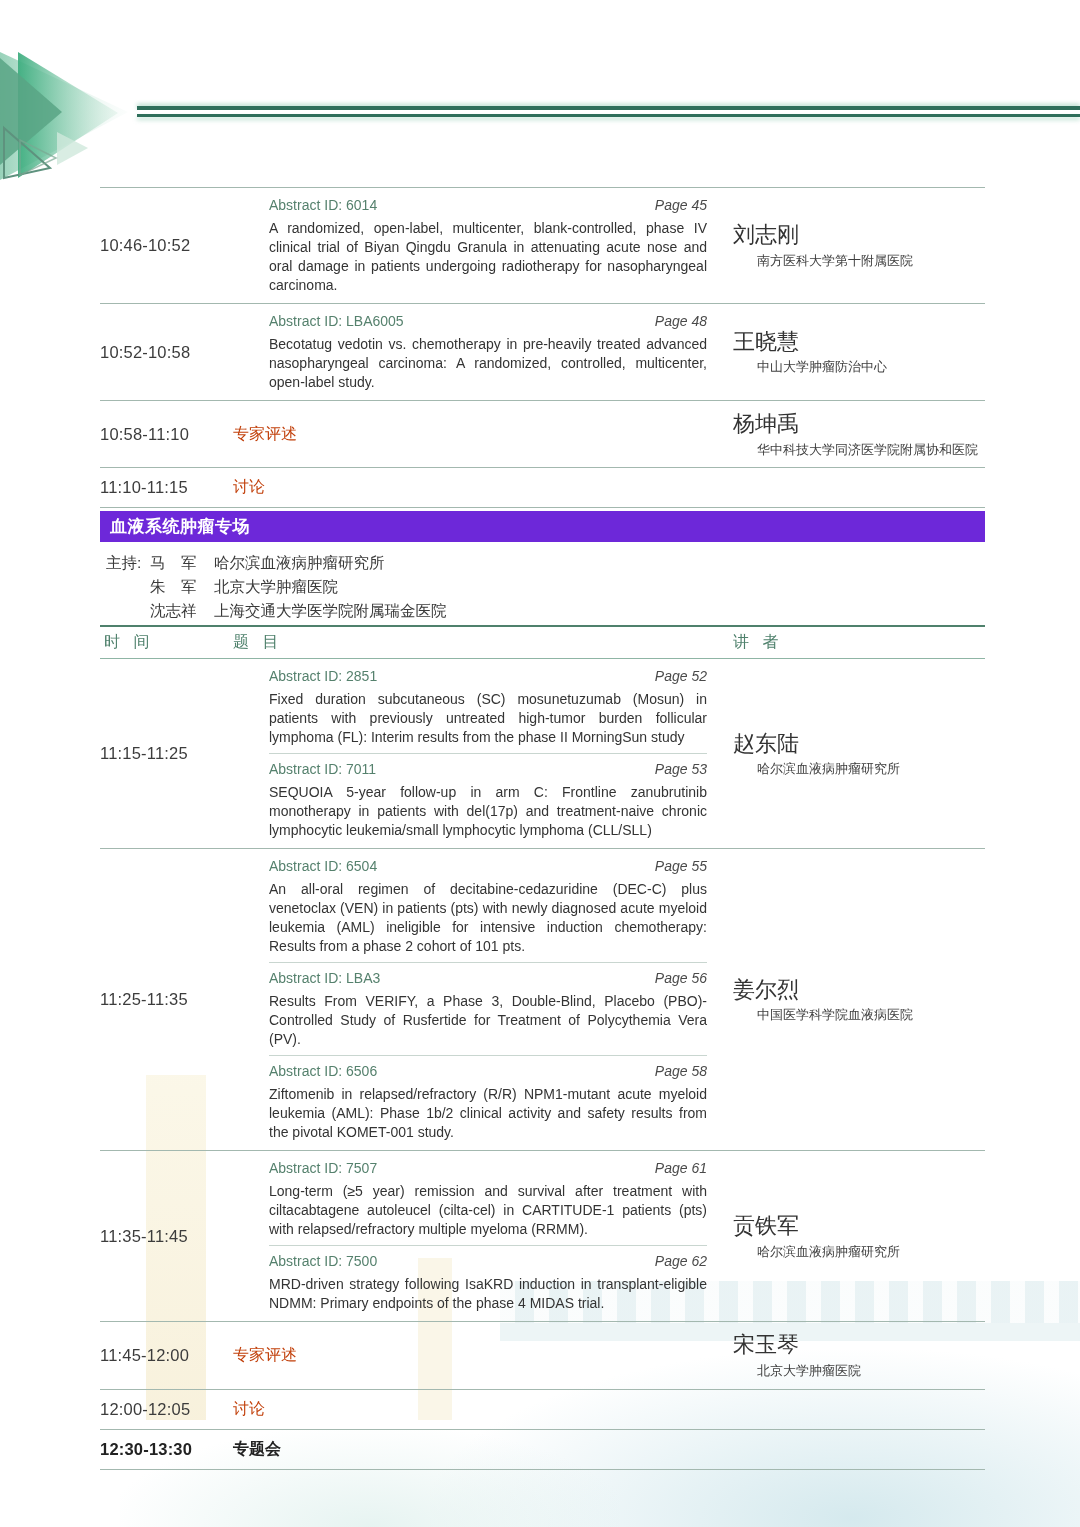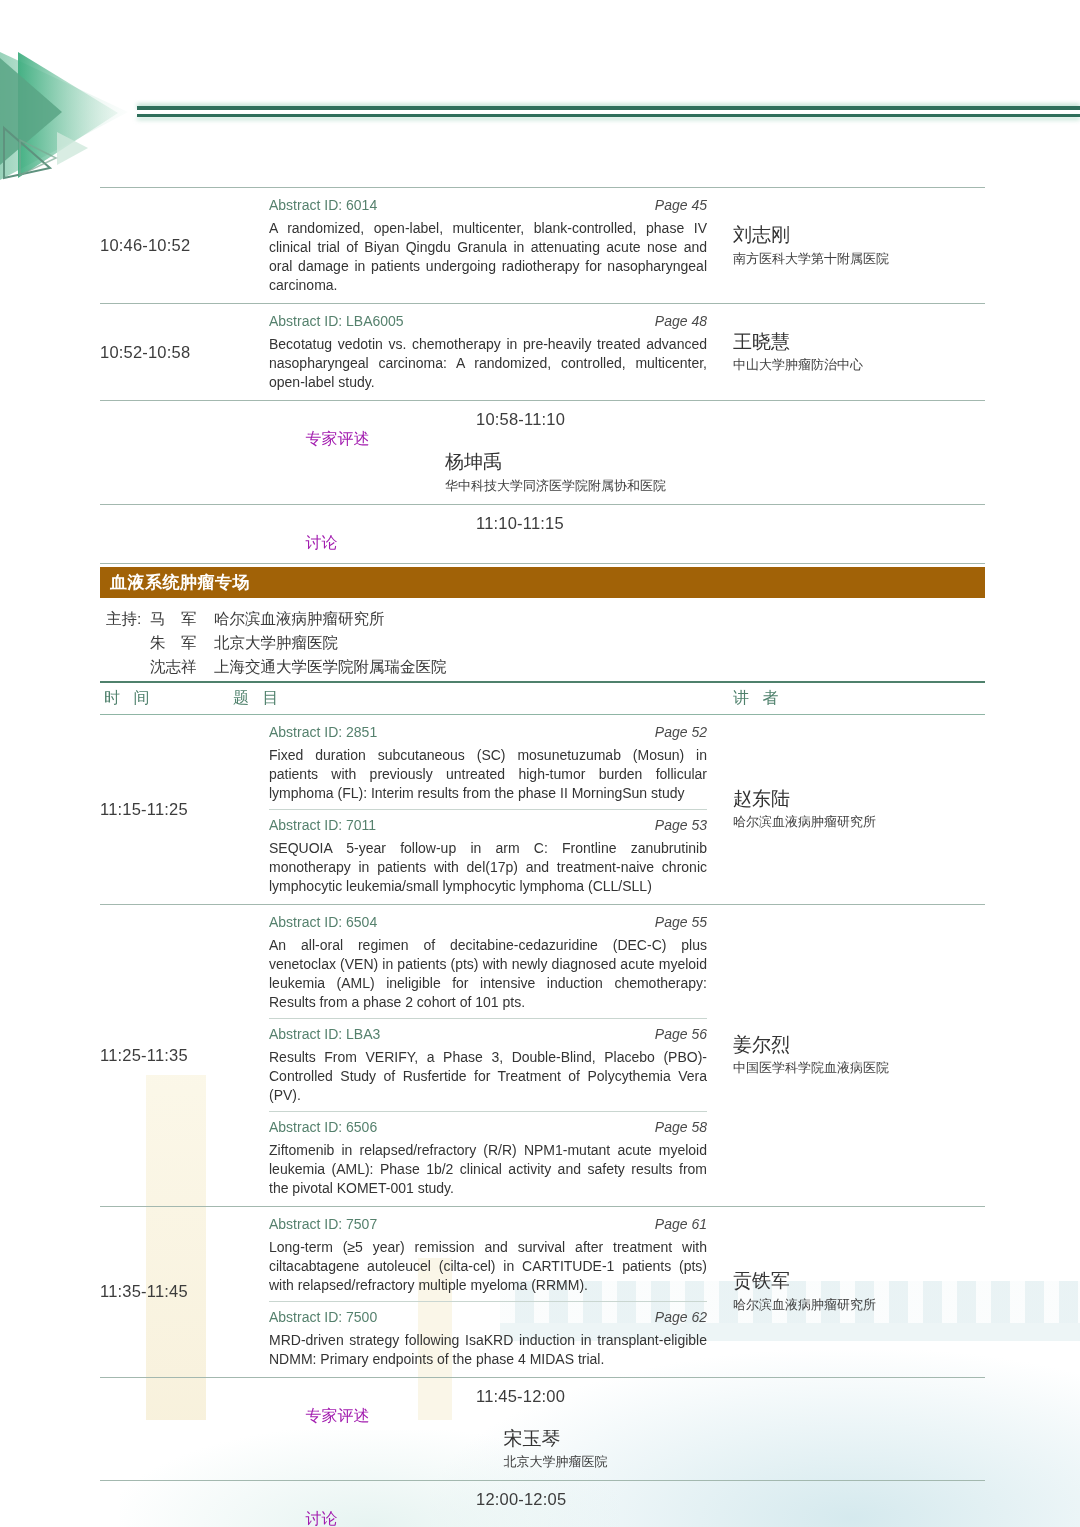--- a/index.html
+++ b/index.html
@@ -24,36 +24,36 @@
   .wm-arches{left:500px;top:1281px;width:580px;height:42px;
     background:repeating-linear-gradient(90deg,rgba(255,255,255,.95) 0 15px,rgba(214,231,236,.2) 15px 34px);opacity:.8;}
   .wm-blob{left:430px;top:1350px;width:650px;height:177px;
     background:radial-gradient(ellipse at 65% 95%,rgba(199,226,232,.75),rgba(199,226,232,0) 72%);}
   .wm-blob2{left:120px;top:1430px;width:500px;height:97px;
     background:radial-gradient(ellipse at 50% 100%,rgba(214,236,232,.6),rgba(214,236,232,0) 75%);}
   
   .content{position:absolute;left:100px;top:187px;width:885px;z-index:3;}
   .schedule{border-top:1px solid #a3b8af;}
   .row{display:flex;align-items:center;border-bottom:1px solid #a3b8af;padding:2px 0;}
-  .row.simple{padding:9px 0;flex-direction:column;}
+  .row.simple{padding:9px 0;}
   .col-time{width:133px;flex:none;font-size:16.5px;color:#3c3c3c;letter-spacing:.2px;}
   .col-title{width:474px;flex:none;}
   .col-speaker{flex:1;padding-left:26px;min-width:0;}
   .item{padding:6px 0;margin-left:36px;}
   .item + .item{border-top:1px solid #c9d6d0;}
   .meta{display:flex;justify-content:space-between;align-items:baseline;font-size:14px;line-height:19px;}
   .aid{color:#55816d;}
   .pg{color:#4a4a4a;font-style:italic;}
   .ttl{font-size:14px;line-height:19px;color:#343434;text-align:justify;margin-top:4px;}
-  .sp-name{font-size:19px;color:#333;line-height:1.3;}
-  .sp-aff{font-size:13px;color:#3e3e3e;line-height:1.3;margin-top:3px;}
-  .simple-label{font-size:16px;color:#a21caf;}
+  .sp-name{font-size:22px;color:#333;line-height:1.3;}
+  .sp-aff{font-size:13px;color:#3e3e3e;line-height:1.3;margin-top:3px;margin-left:24px;}
+  .simple-label{font-size:16px;color:#c2410c;}
   .row.bold .col-time,.row.bold .simple-label{font-weight:bold;color:#222;}
   
-  .session-bar{margin-top:3px;background:#a16207;color:#fff;font-weight:bold;font-size:17px;
+  .session-bar{margin-top:3px;background:#6d28d9;color:#fff;font-weight:bold;font-size:17px;
     padding:4px 10px;letter-spacing:.5px;}
   
   .chairs{padding:9px 0 2px 6px;}
   .chair-line{display:flex;font-size:15.5px;color:#3a3a3a;line-height:24px;}
   .chair-label{width:44px;flex:none;}
   .chair-name{width:64px;flex:none;}
   
   .thead{display:flex;border-top:2px solid #4f816c;border-bottom:1px solid #8fb5a5;
     padding:5px 0;color:#4f816c;font-size:16px;letter-spacing:2px;font-family:Liberation Mono, monospace;}
   .th-time{width:133px;flex:none;padding-left:4px;box-sizing:border-box;}

